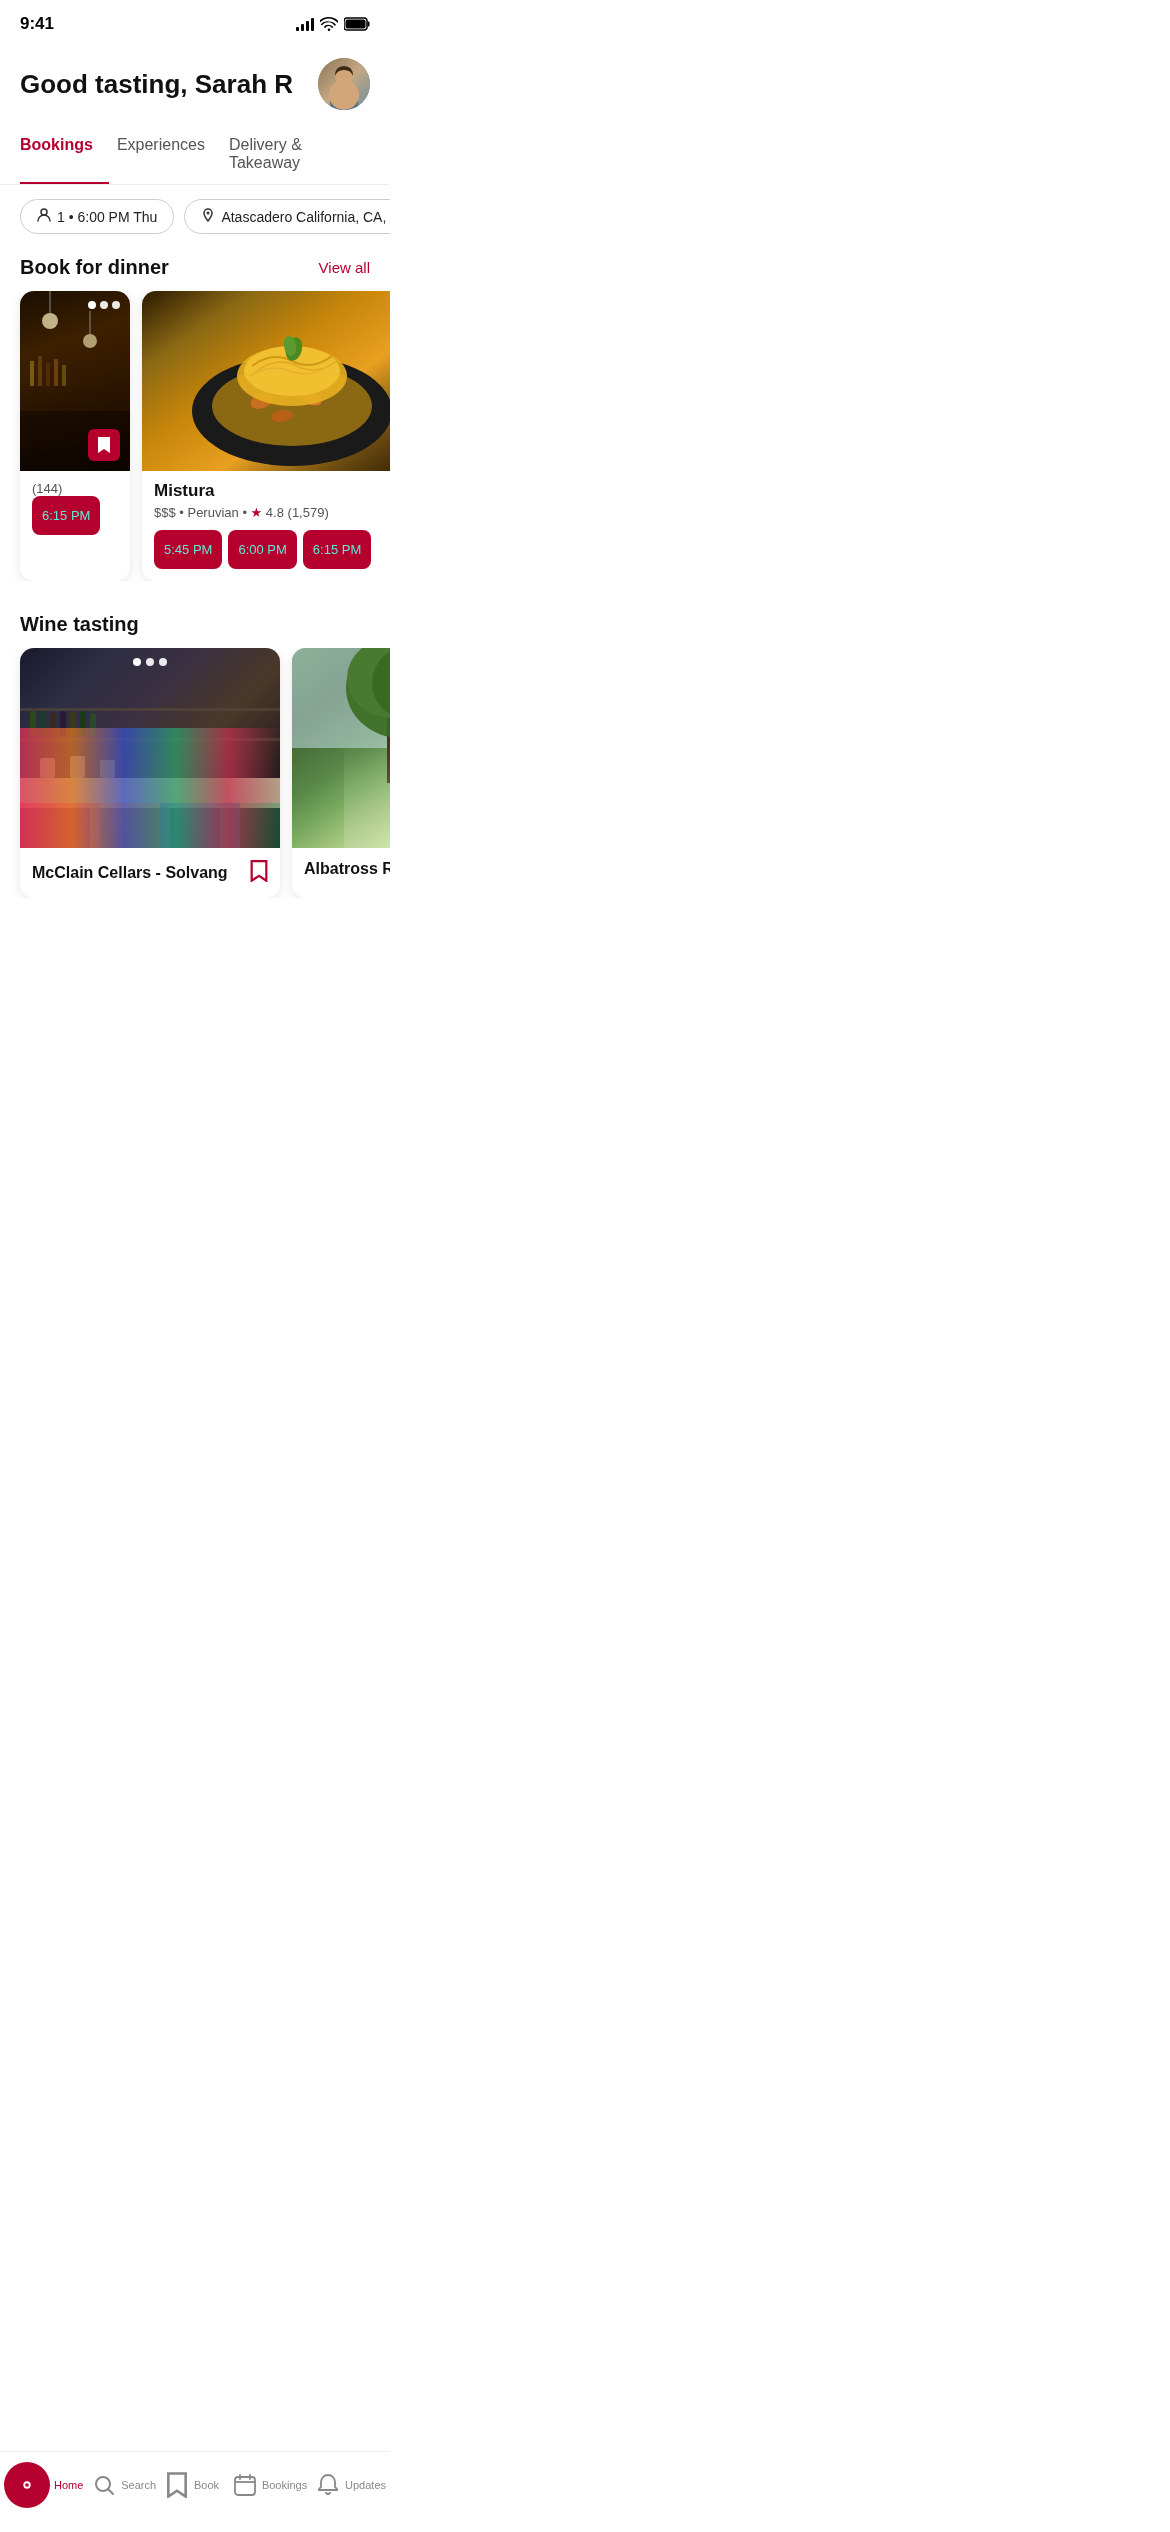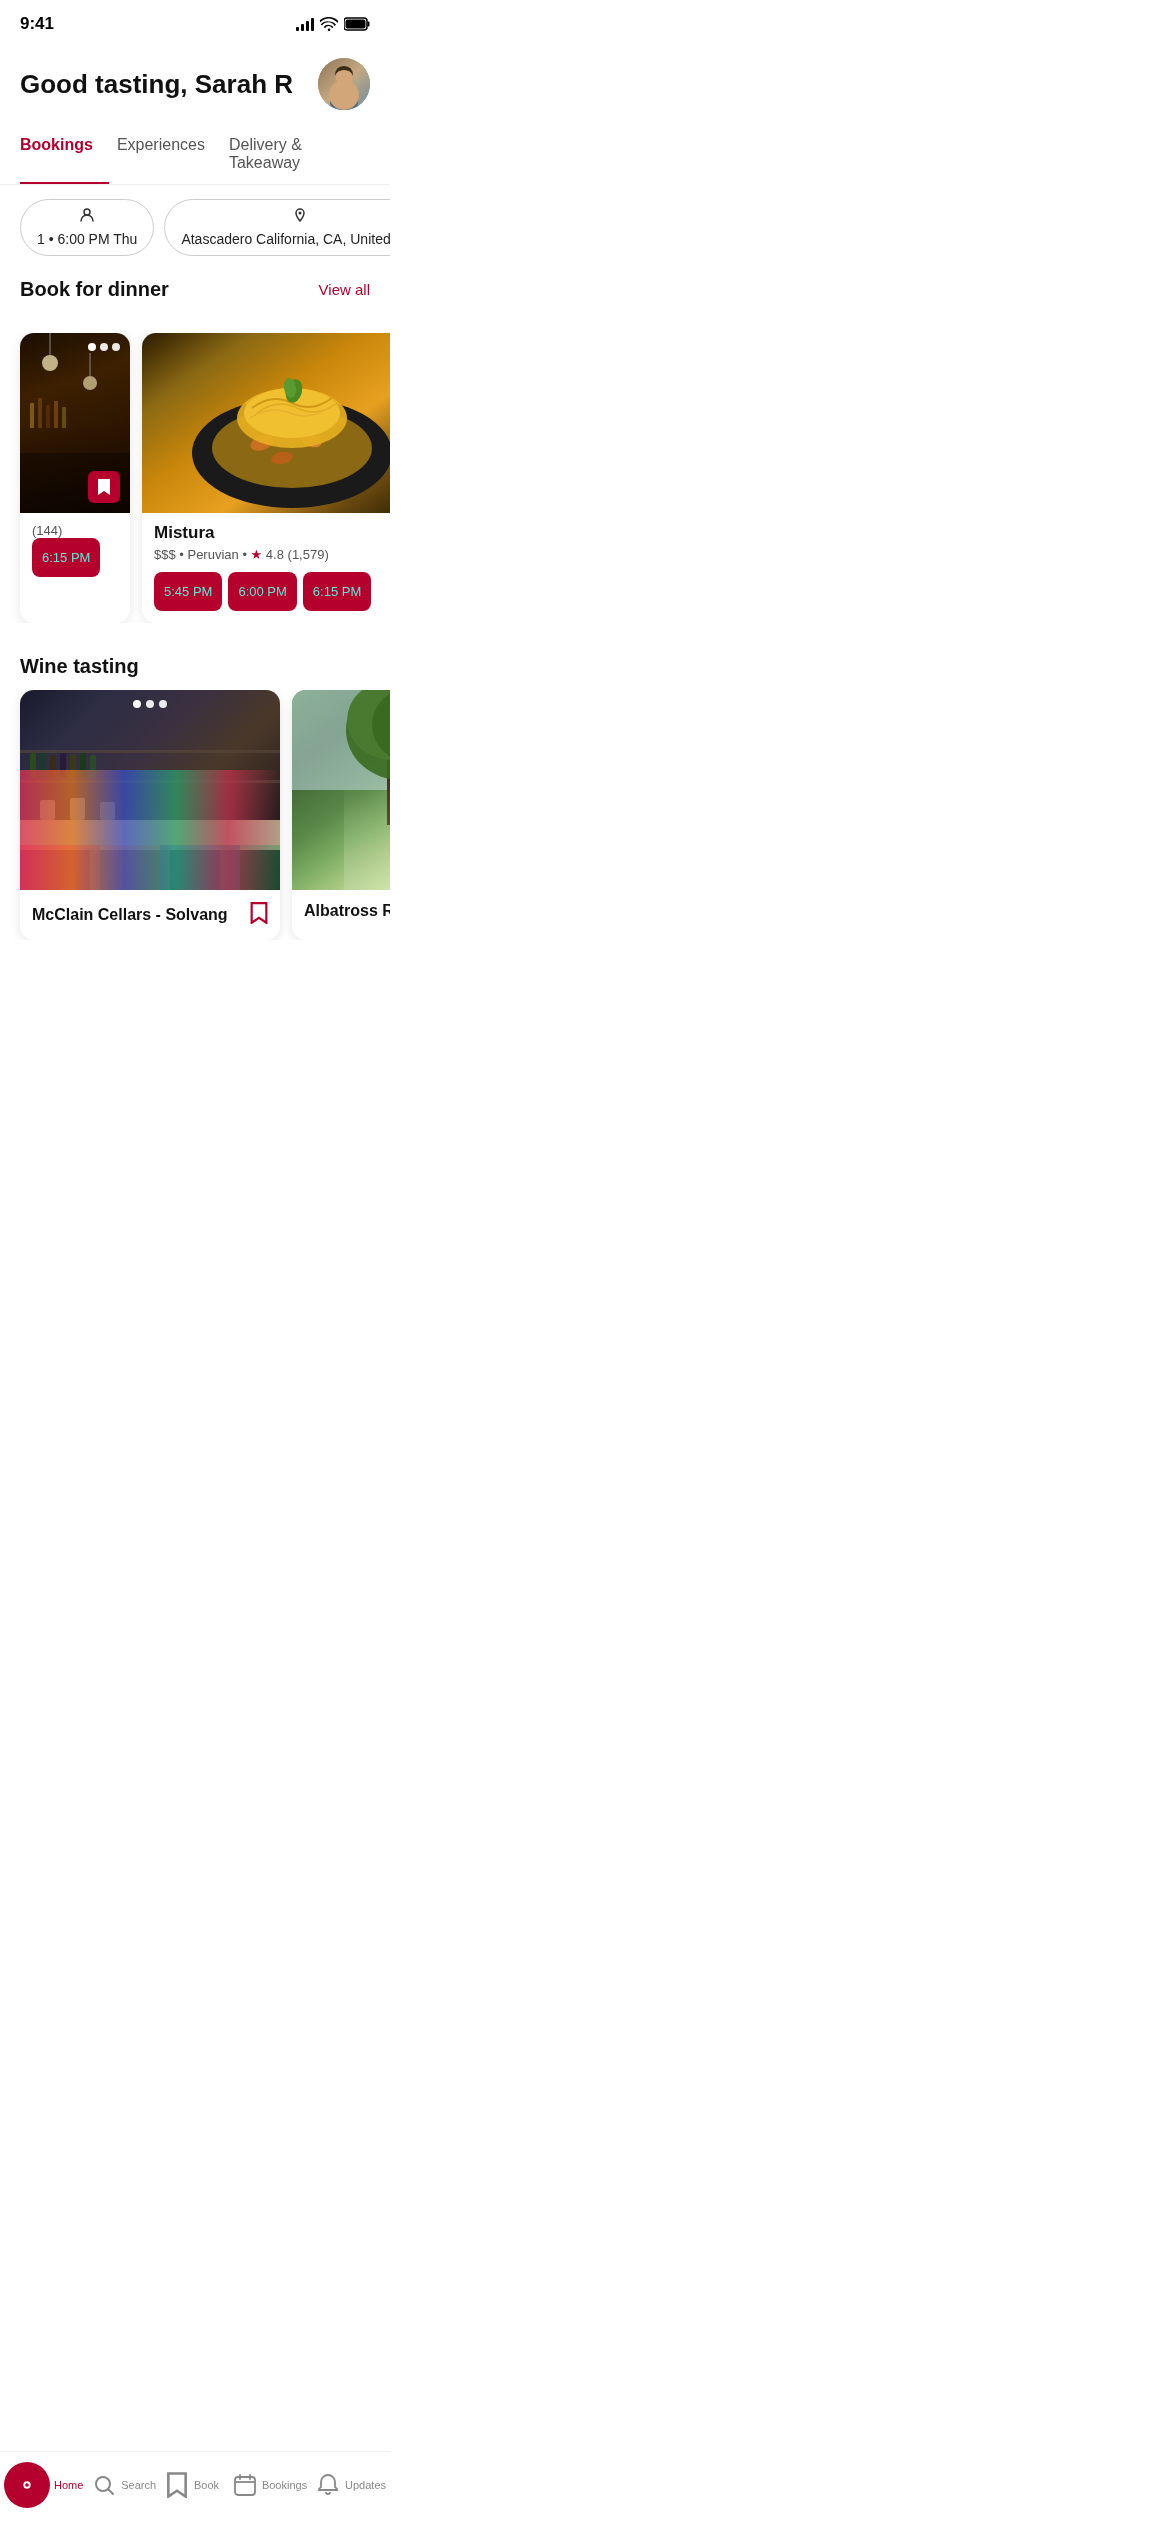--- a/index.html
+++ b/index.html
@@ -114,21 +114,20 @@
       align-items: center;
       gap: 6px;
       border: 1.5px solid #ccc;
       border-radius: 50px;
       padding: 8px 16px;
       white-space: nowrap;
       font-size: 14px;
       color: #222;
       cursor: pointer;
       background: #fff;
-      flex-direction: column;
     }
     .chip-icon { font-size: 14px; color: #555; }
 
     
     .section-header {
       display: flex;
       justify-content: space-between;
       align-items: center;
       padding: 8px 20px 12px;
     }
@@ -143,21 +142,20 @@
       font-weight: 500;
       cursor: pointer;
     }
 
     
     .cards-scroll {
       display: flex;
       gap: 12px;
       padding: 0 20px;
       overflow-x: auto;
-      margin-top: 20px;
     }
     .cards-scroll::-webkit-scrollbar { display: none; }
 
     .rest-card {
       min-width: 220px;
       background: #fff;
       border-radius: 14px;
       overflow: hidden;
       box-shadow: 0 2px 12px rgba(0,0,0,0.10);
       flex-shrink: 0;

